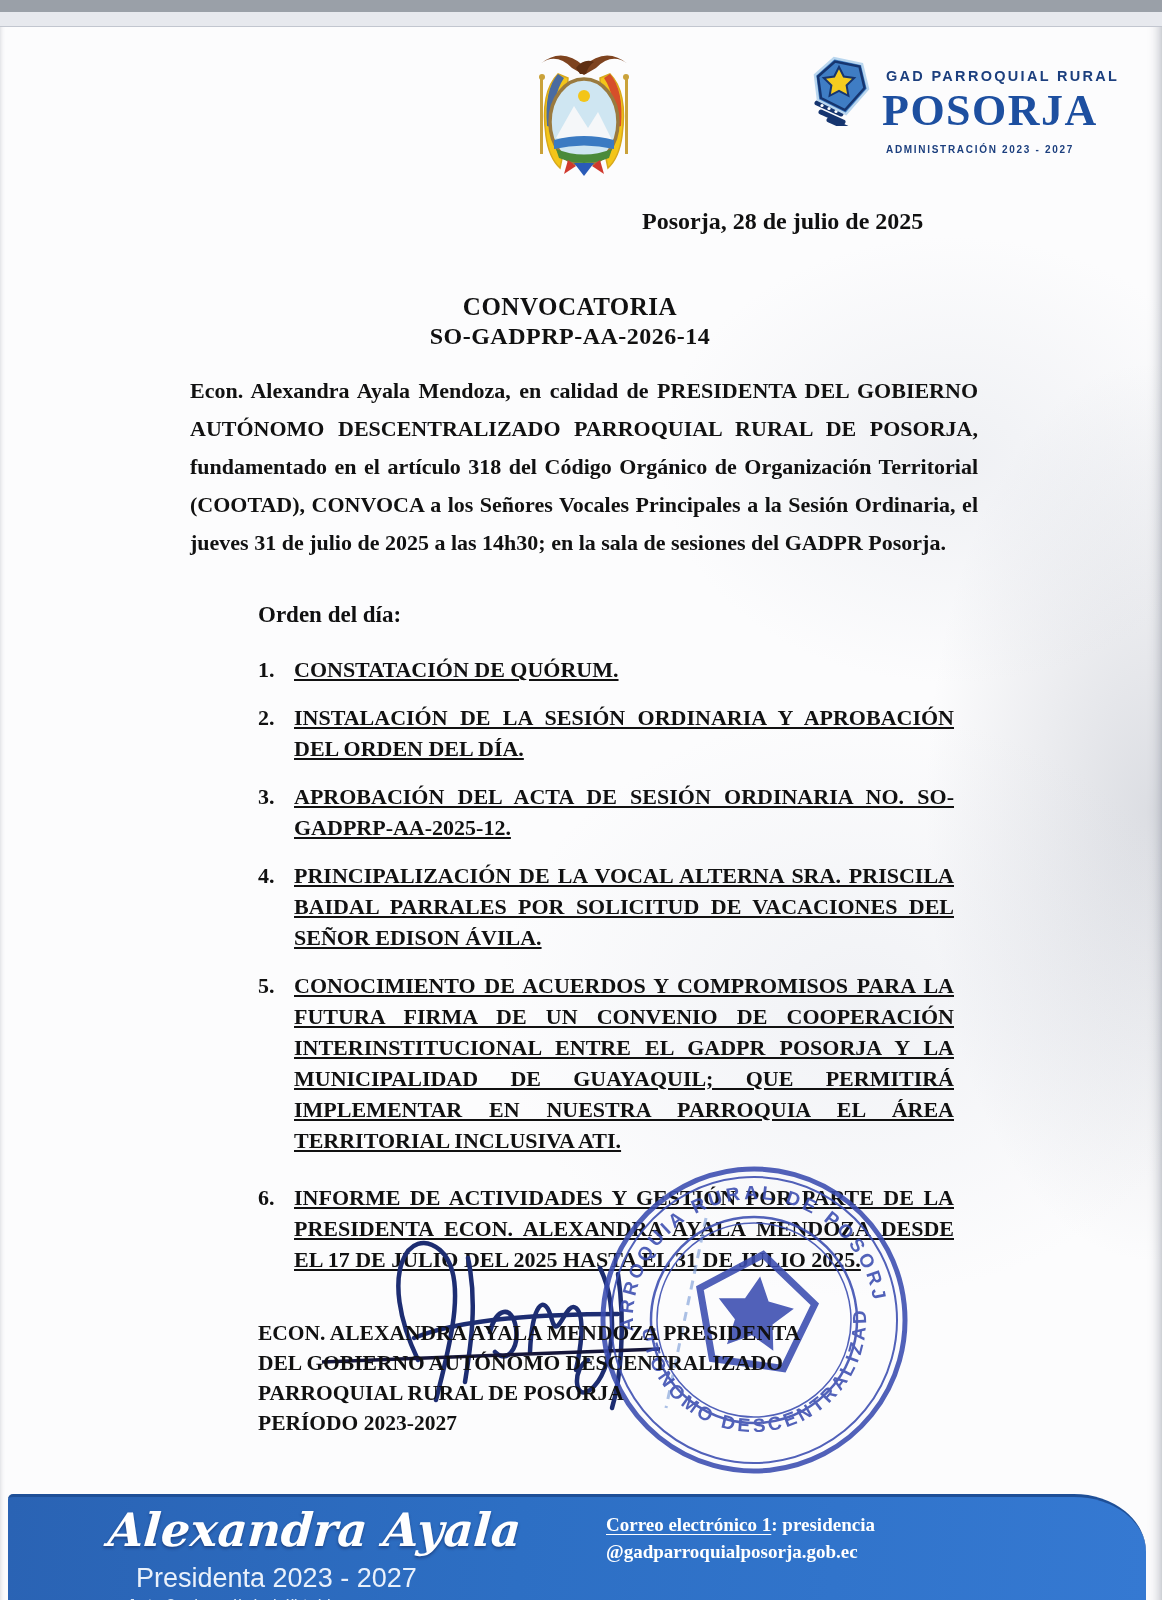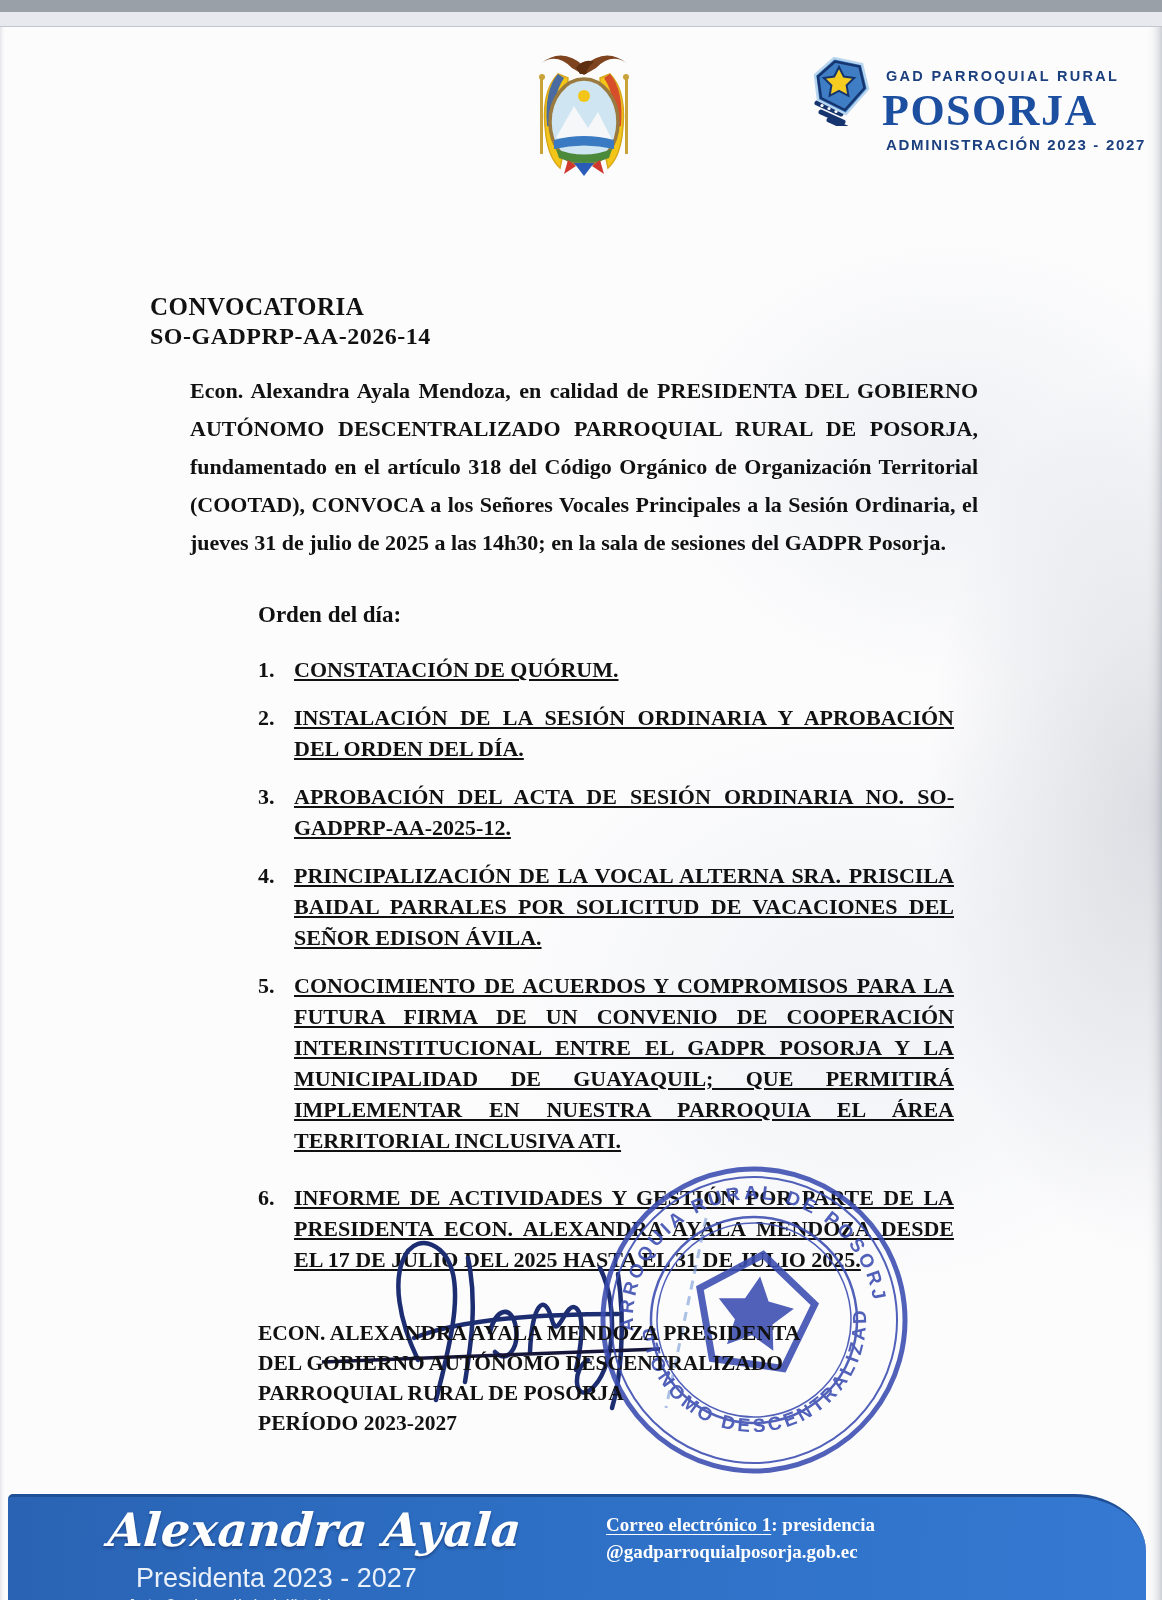--- a/index.html
+++ b/index.html
@@ -23,25 +23,25 @@
   }
   .scan-top{position:absolute;top:0;left:0;right:0;height:15px;background:#e7e9ee;border-bottom:1px solid #c2c6cf;}
   
   .coat{position:absolute;left:523px;top:36px;width:122px;height:128px;}
   .logo{position:absolute;left:800px;top:40px;width:300px;height:108px;}
   .logo-icon{position:absolute;left:4px;top:2px;width:70px;height:72px;}
   .logo-line1{position:absolute;left:86px;top:16px;font-family:"Liberation Sans",sans-serif;
     font-weight:bold;font-size:14.5px;letter-spacing:2.3px;color:var(--logo-navy);white-space:nowrap;}
   .logo-name{position:absolute;left:82px;top:33px;font-weight:bold;font-size:44px;letter-spacing:1.5px;
     color:var(--logo-blue);white-space:nowrap;}
-  .logo-line2{position:absolute;left:86px;top:84px;font-family:"Liberation Sans",sans-serif;
-    font-weight:bold;font-size:15px;letter-spacing:1.7px;color:var(--logo-navy);white-space:nowrap;}
+  .logo-line2{position:absolute;left:86px;top:92px;font-family:"Liberation Sans",sans-serif;
+    font-weight:bold;font-size:10px;letter-spacing:1.7px;color:var(--logo-navy);white-space:nowrap;}
   
   .date{position:absolute;left:642px;top:196px;font-weight:bold;font-size:24px;}
-  .title-wrap{position:absolute;left:150px;top:281px;width:840px;font-weight:bold;}
+  .title-wrap{position:absolute;left:150px;top:281px;width:840px;text-align:center;font-weight:bold;}
   .title{font-size:25px;letter-spacing:.5px;}
   .subtitle{font-size:24px;margin-top:2px;letter-spacing:.5px;}
   
   .body-par{position:absolute;left:190px;top:360px;width:788px;font-weight:bold;font-size:22px;
     line-height:38px;text-align:justify;}
   .orden{position:absolute;left:258px;top:590px;font-weight:bold;font-size:23px;}
   .agenda{position:absolute;left:258px;top:642px;width:696px;}
   .agenda-item{display:flex;margin-bottom:17px;font-weight:bold;font-size:22px;line-height:31px;}
   .agenda-item:last-child{margin-top:26px;}
   .agenda-num{width:36px;flex:none;}
@@ -104,20 +104,21 @@
         <circle cx="31" cy="57.5" r="1.6" fill="#fff"></circle>
       <path d="M10,21 L29,4 L57,10 L63,35 L41,60 L13,46 Z" fill="#3f7dc4" stroke="#b9d6ee" stroke-width="2.5"></path>
       <path d="M13,22.5 L30,7.5 L54.5,12.5 L59.5,34 L40,56 L16,44 Z" fill="none" stroke="#16356f" stroke-width="2.5"></path>
       <path d="M34,13 L38.8,22.5 L49.2,24 L41.6,31.4 L43.4,41.8 L34,36.9 L24.6,41.8 L26.4,31.4 L18.8,24 L29.2,22.5 Z" fill="#f5cc1f" stroke="#16356f" stroke-width="2"></path>
     </svg>
     <div class="logo-line1">GAD PARROQUIAL RURAL</div>
     <div class="logo-name">POSORJA</div>
     <div class="logo-line2">ADMINISTRACIÓN 2023 - 2027</div>
   </div>
 
+  <div class="date">Posorja, 28 de julio de 2025</div>
 
   <div class="title-wrap">
     <div class="title">CONVOCATORIA</div>
     <div class="subtitle">SO-GADPRP-AA-2026-14</div>
   </div>
 
   <p class="body-par">Econ. Alexandra Ayala Mendoza, en calidad de PRESIDENTA DEL GOBIERNO AUTÓNOMO DESCENTRALIZADO PARROQUIAL RURAL DE POSORJA, fundamentado en el artículo 318 del Código Orgánico de Organización Territorial (COOTAD), CONVOCA a los Señores Vocales Principales a la Sesión Ordinaria, el jueves 31 de julio de 2025 a las 14h30; en la sala de sesiones del GADPR Posorja.</p>
 
   <div class="orden">Orden del día:</div>
   <div class="agenda">

